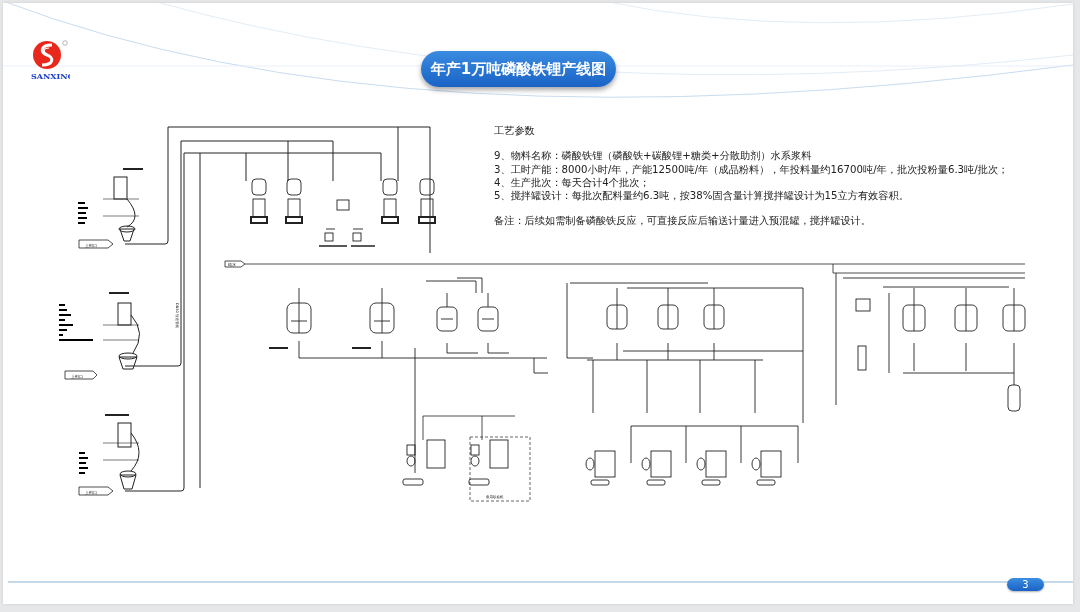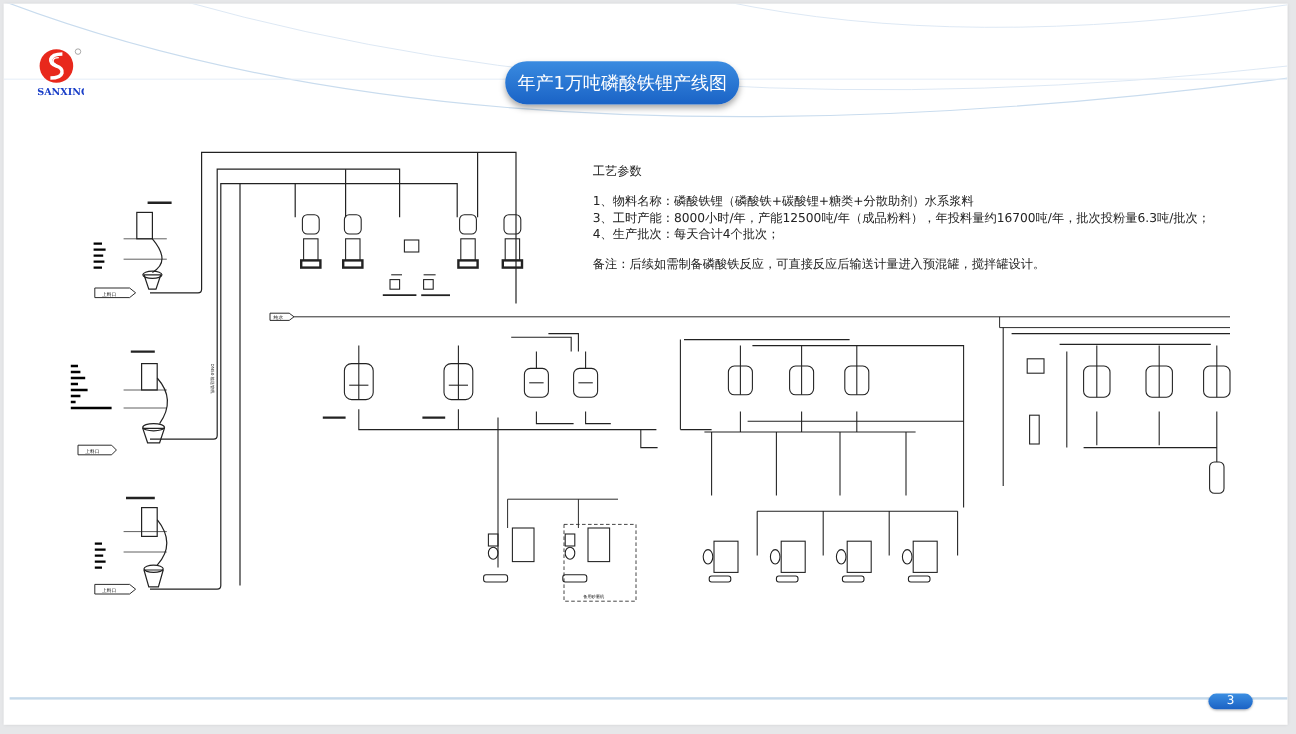--- a/index.html
+++ b/index.html
@@ -1,22 +1,22 @@
 <!DOCTYPE html>
 <html><head>
 <meta charset="utf-8">
 <style>
   html,body{margin:0;padding:0;}
   body{width:1080px;height:612px;background:#e6e7e9;position:relative;overflow:hidden;font-family:"DejaVu Sans","Liberation Sans",sans-serif;}
   #slide{position:absolute;left:3px;top:3px;width:1070px;height:601px;background:#fff;box-shadow:0 0 3px rgba(0,0,0,0.12);overflow:hidden;}
   #deco{position:absolute;left:0;top:0;width:1070px;height:601px;}
   #logo{position:absolute;left:27px;top:36px;width:40px;height:42px;}
-  #title-pill{position:absolute;left:418px;top:48px;width:195px;height:36px;border-radius:18px;background:linear-gradient(#3a8be0,#1a63c6);box-shadow:0 3px 5px rgba(0,0,0,0.35);color:#fff;font-weight:normal;font-size:15px;line-height:36px;text-align:center;}
+  #title-pill{position:absolute;left:418px;top:48px;width:195px;height:36px;border-radius:18px;background:linear-gradient(#3a8be0,#1a63c6);box-shadow:0 3px 5px rgba(0,0,0,0.35);color:#fff;font-weight:bold;font-size:15px;line-height:36px;text-align:center;}
   #params{position:absolute;left:491px;top:121px;font-size:10.2px;color:#222;line-height:13.3px;font-family:"DejaVu Sans",sans-serif;}
-  #params .hd{margin-bottom:12px;margin-top:13px;}
+  #params .hd{margin-bottom:12px;}
   #params .note{margin-top:12px;}
   #diagram{position:absolute;left:0;top:0;width:1070px;height:601px;}
   #footer-line{position:absolute;left:5px;top:578px;width:1065px;height:2px;background:#c5d9ea;}
   #page-pill{position:absolute;left:1004px;top:575px;width:37px;height:13px;border-radius:7px;background:linear-gradient(#3b8ee2,#1b62c4);color:#fff;font-size:10px;line-height:13px;text-align:center;box-shadow:0 1px 2px rgba(0,0,0,0.3);}
   .lbl{font-size:3.5px;fill:#111;}
   .tag{font-size:4px;fill:#111;}
 </style>
 </head>
 <body>
 
@@ -34,23 +34,24 @@
     <path d="M22 6 C10 6 10 14 17 16 C24 18 24 26 12 26" fill="none" stroke="#fff" stroke-width="3"></path>
     <path d="M19 9 C13 9 13 13 17 15" fill="none" stroke="#fff" stroke-width="1.2"></path>
     <circle cx="35" cy="4" r="2.3" fill="none" stroke="#888" stroke-width="0.6"></circle>
     <text x="1" y="40" font-size="8" font-weight="bold" fill="#1a3fc8" font-family="DejaVu Serif, serif">SANXING</text>
   </svg>
 
   <div id="title-pill">年产1万吨磷酸铁锂产线图</div>
 
   <div id="params">
     <div class="hd">工艺参数</div>
-    <div>1、物料名称：磷酸铁锂（磷酸铁+碳酸锂+糖类+分散助剂）水系浆料</div>
+    <div>9、物料名称：磷酸铁锂（磷酸铁+碳酸锂+糖类+分散助剂）水系浆料</div>
     <div>3、工时产能：8000小时/年，产能12500吨/年（成品粉料），年投料量约16700吨/年，批次投粉量6.3吨/批次；</div>
     <div>4、生产批次：每天合计4个批次；</div>
+    <div>5、搅拌罐设计：每批次配料量约6.3吨，按38%固含量计算搅拌罐设计为15立方有效容积。</div>
     <div class="note">备注：后续如需制备磷酸铁反应，可直接反应后输送计量进入预混罐，搅拌罐设计。</div>
   </div>
 
   <svg id="diagram" viewBox="0 0 1070 601" stroke="#222" fill="none" stroke-width="1">
 
     <g>
       <path d="M122 241 L162 241 Q165 241 165 238 L165 124 L427 124 L427 250"></path>
       <path d="M122 363 L175 363 Q178 363 178 360 L178 138 L330 138 L330 178"></path>
       <path d="M122 488 L178 488 Q181 488 181 485 L181 150 L378 150 L378 178"></path>
       <path d="M197 150 L197 485"></path>

